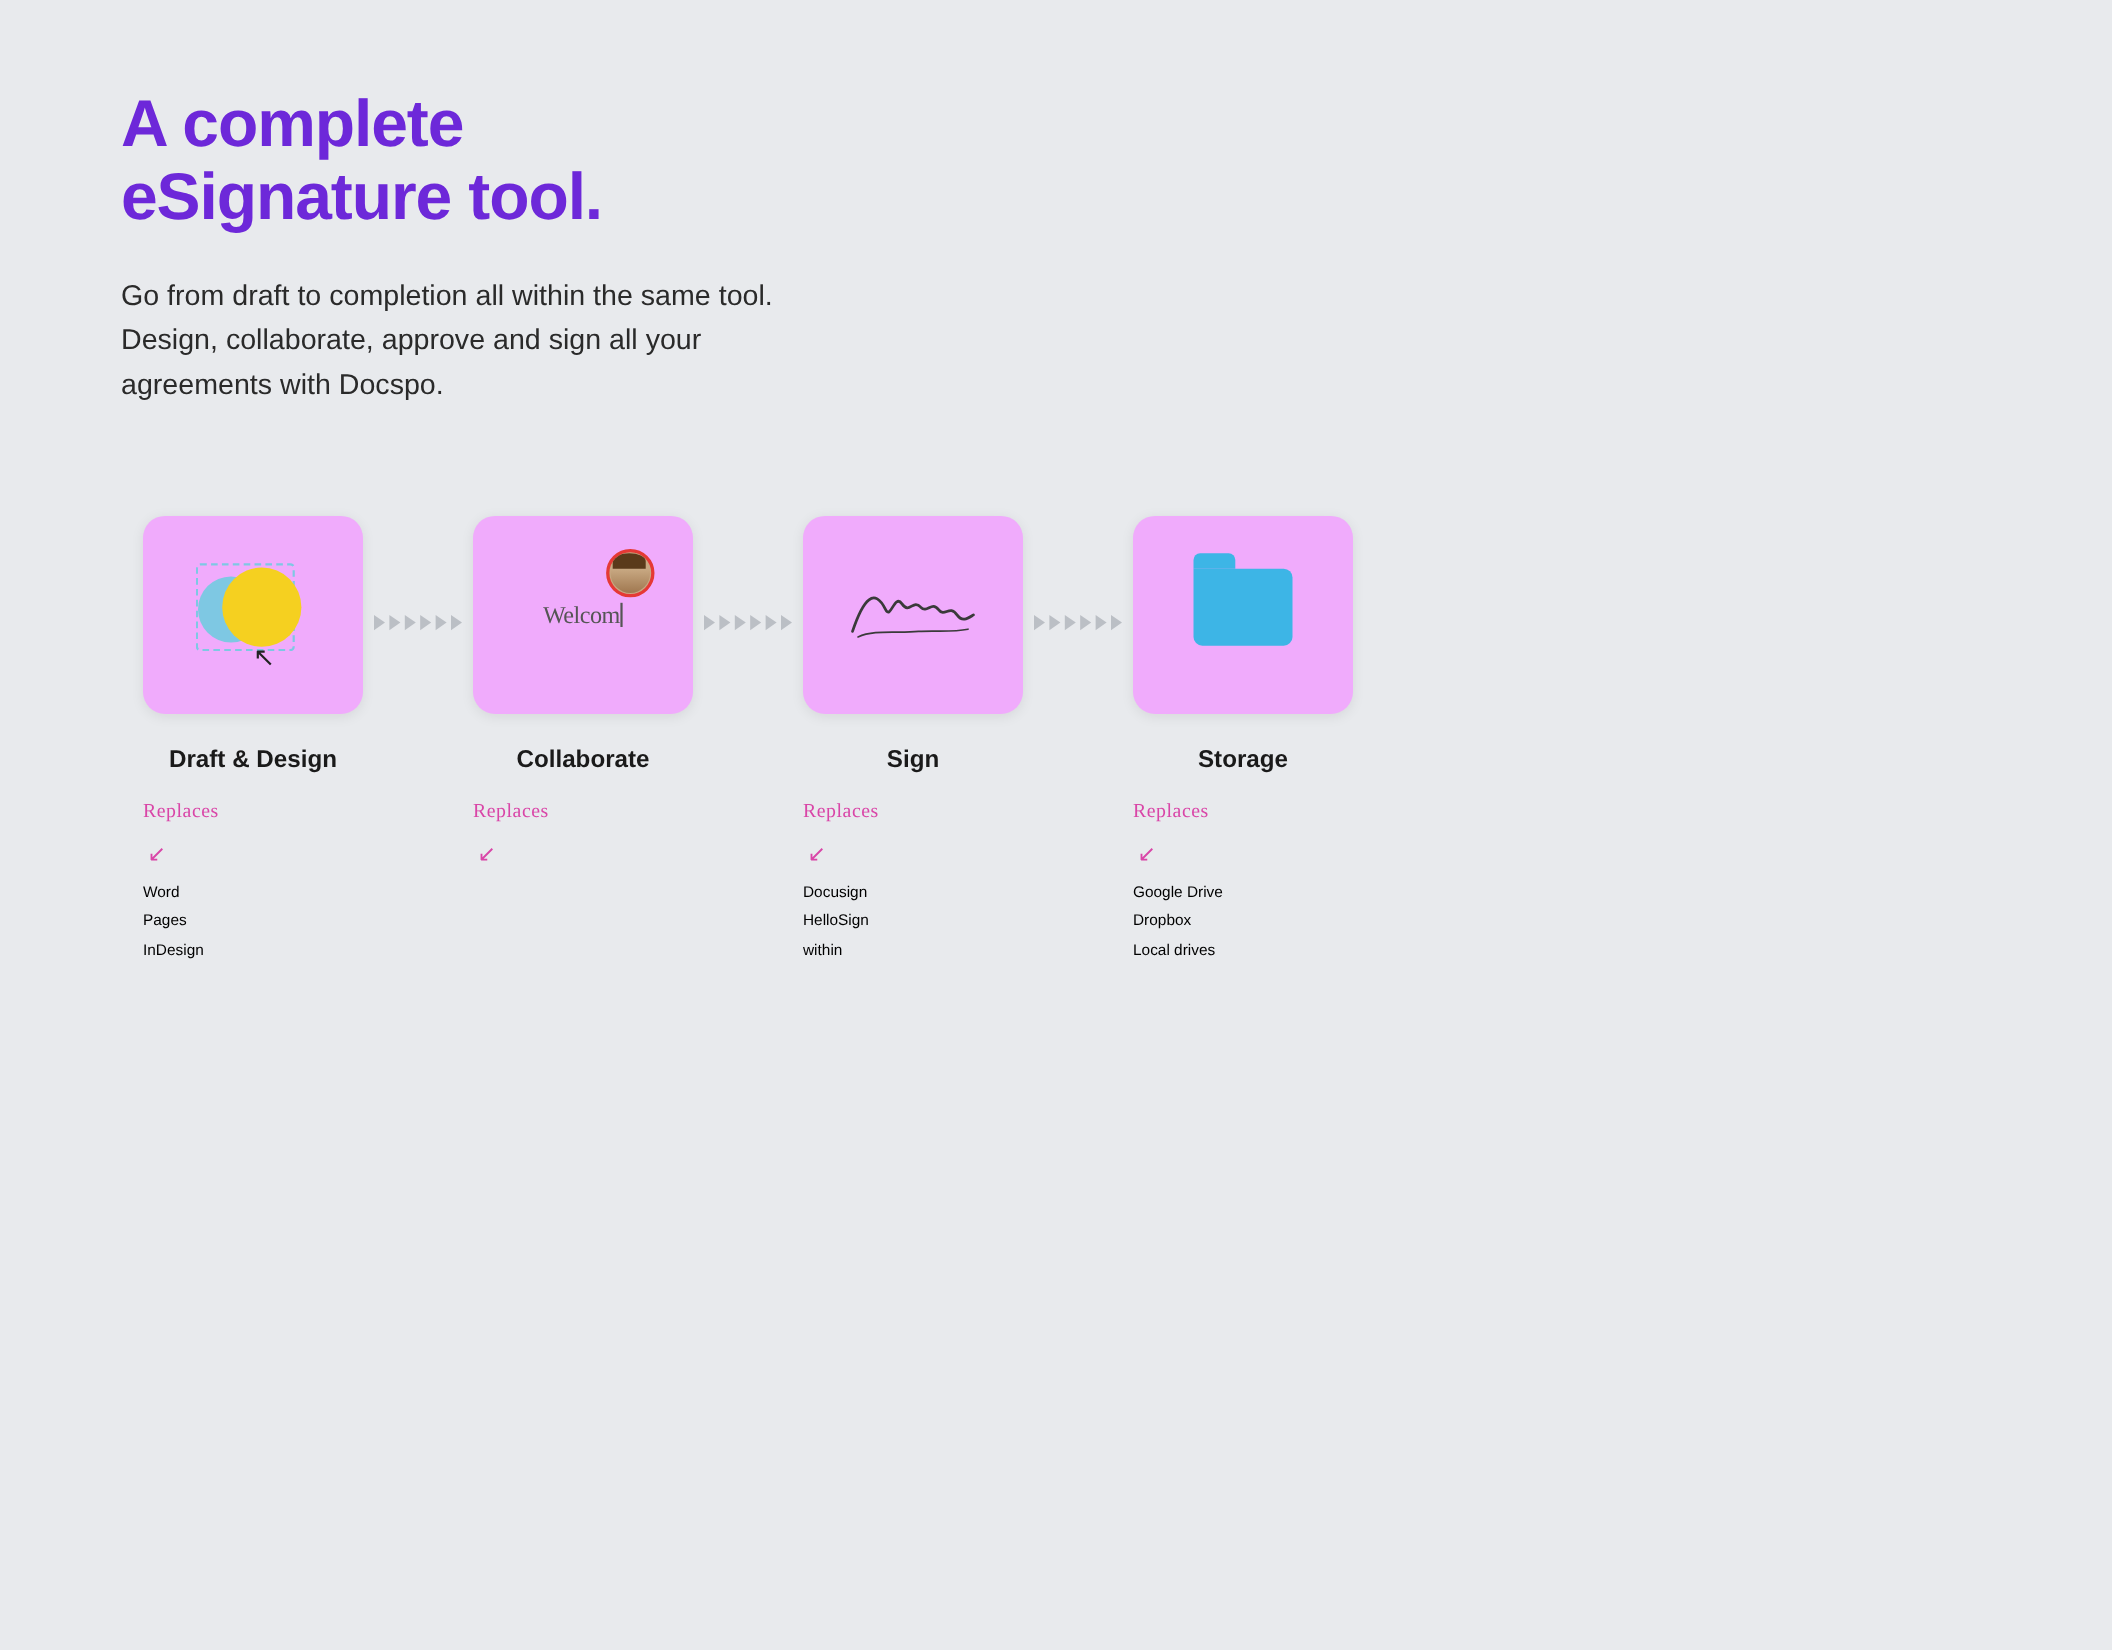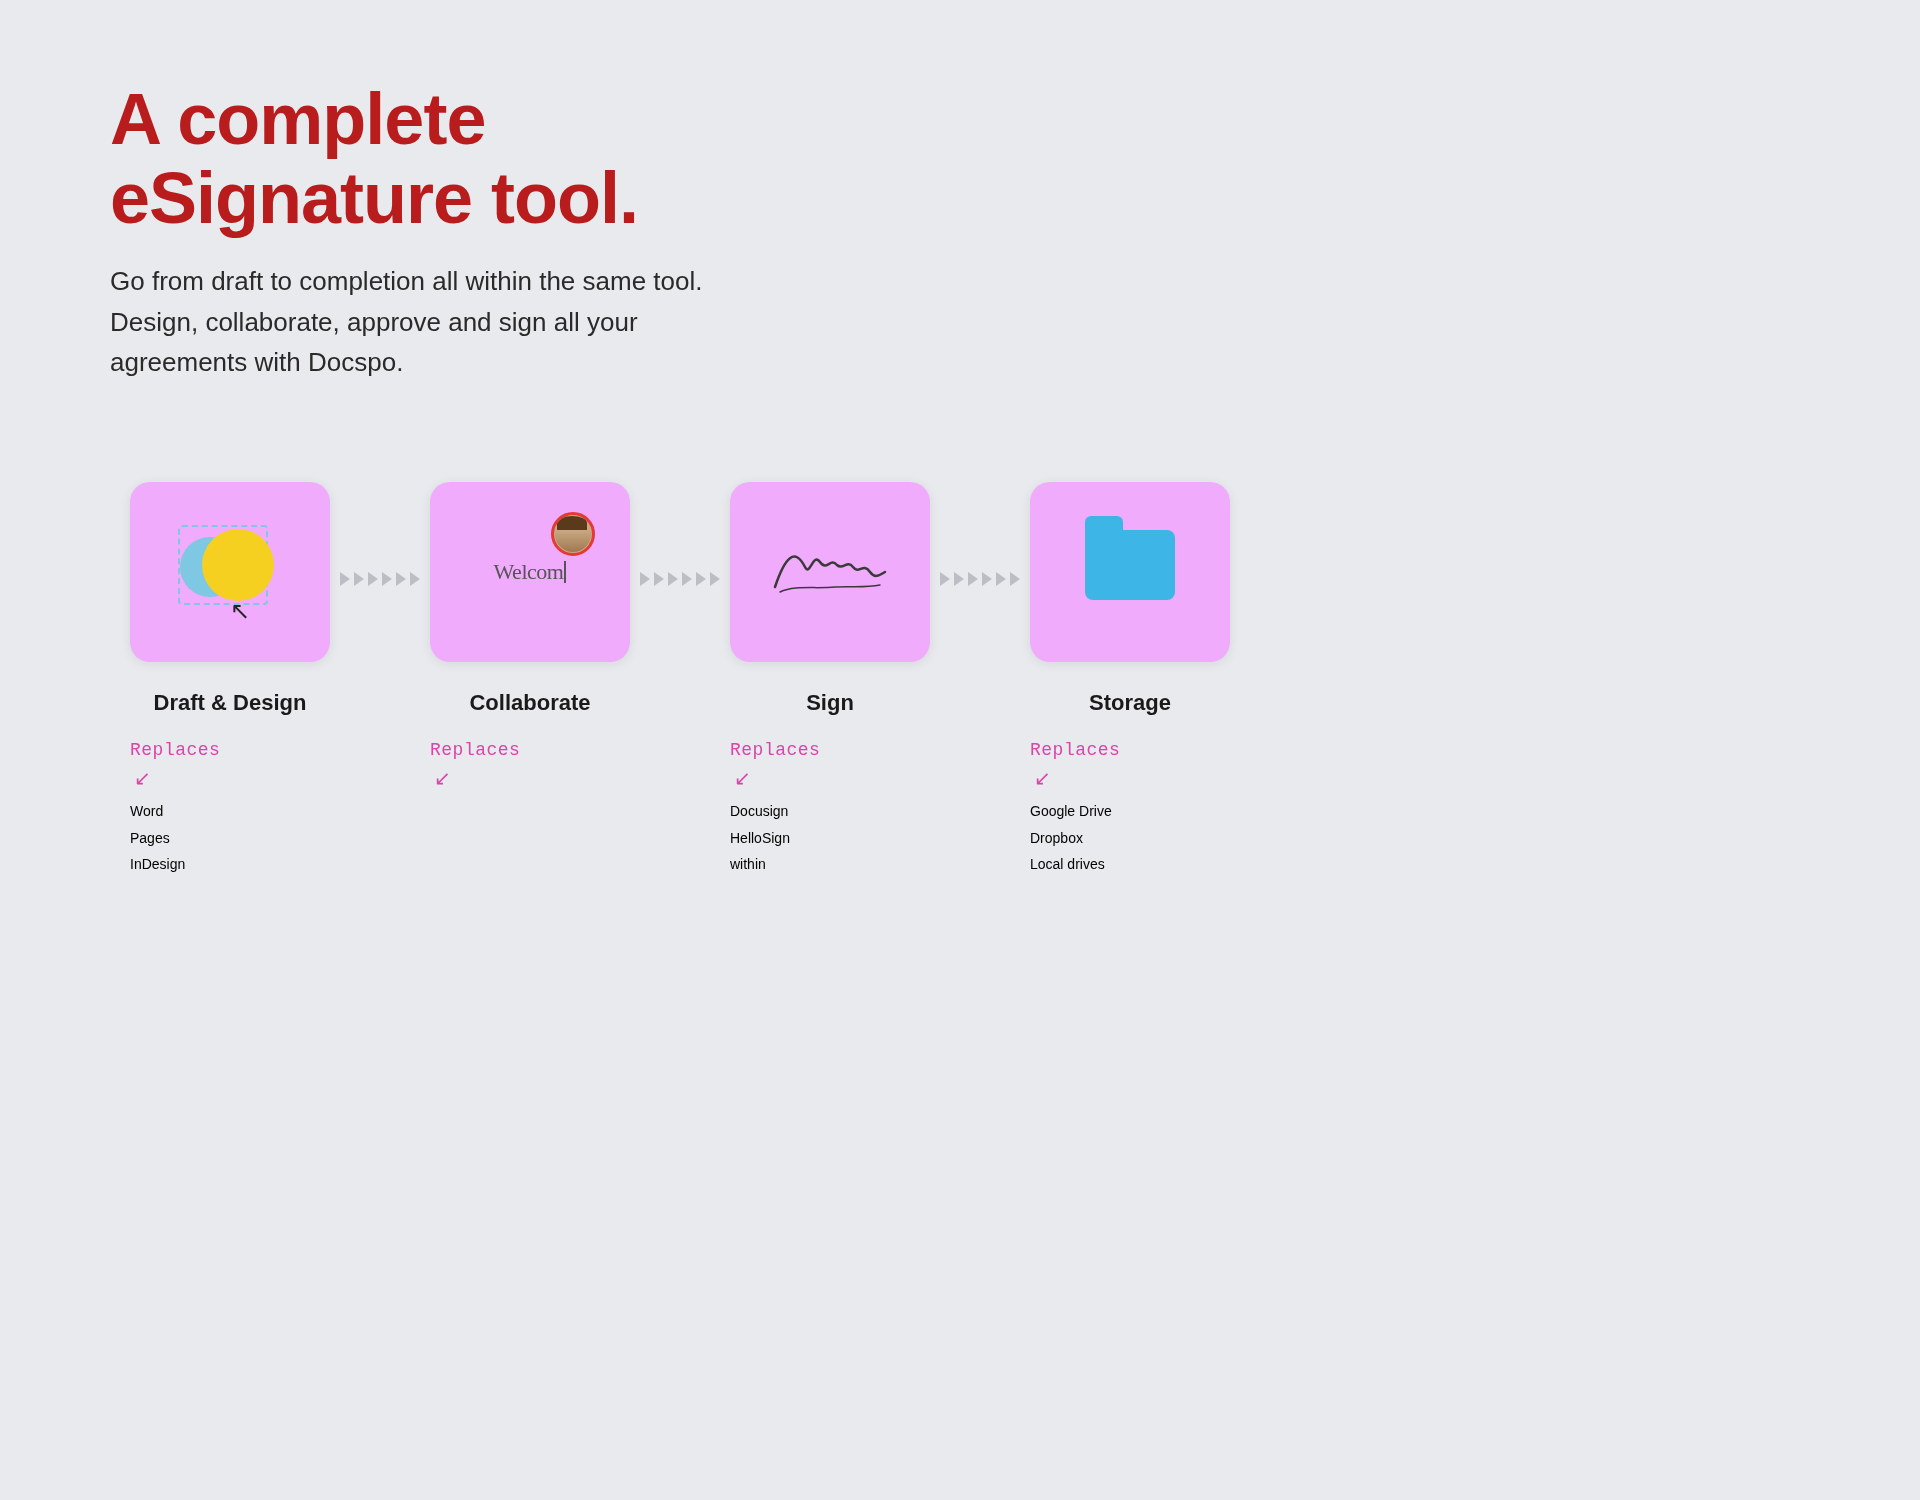--- a/index.html
+++ b/index.html
@@ -13,25 +13,25 @@
       align-items: flex-start;
       justify-content: flex-start;
     }
 
     .page-container {
       padding: 80px 110px 100px 110px;
       max-width: 1400px;
     }
 
     .headline {
-      font-size: 72px;
+      font-size: 60px;
       font-weight: 900;
       line-height: 1.1;
-      color: #b91c1c;
-      margin-bottom: 23px;
+      color: #6d28d9;
+      margin-bottom: 36px;
       letter-spacing: -1px;
     }
 
     .subtitle {
       font-size: 26px;
       line-height: 1.55;
       color: #2a2a2a;
       max-width: 640px;
       margin-bottom: 100px;
     }
@@ -242,24 +242,24 @@
 
     .replaces-section {
       display: flex;
       flex-direction: column;
       align-items: flex-start;
       width: 100%;
       padding-left: 20px;
     }
 
     .replaces-label {
-      font-family: Liberation Mono, monospace;
+      font-family: Liberation Serif, serif;
       font-size: 18px;
       color: #d946a8;
-      margin-bottom: 6px;
+      margin-bottom: 16px;
       letter-spacing: 0.5px;
     }
 
     .replaces-arrow {
       font-family: 'Comic Sans MS', 'Chalkboard SE', cursive;
       font-size: 20px;
       color: #d946a8;
       margin-bottom: 8px;
       margin-left: 4px;
     }

